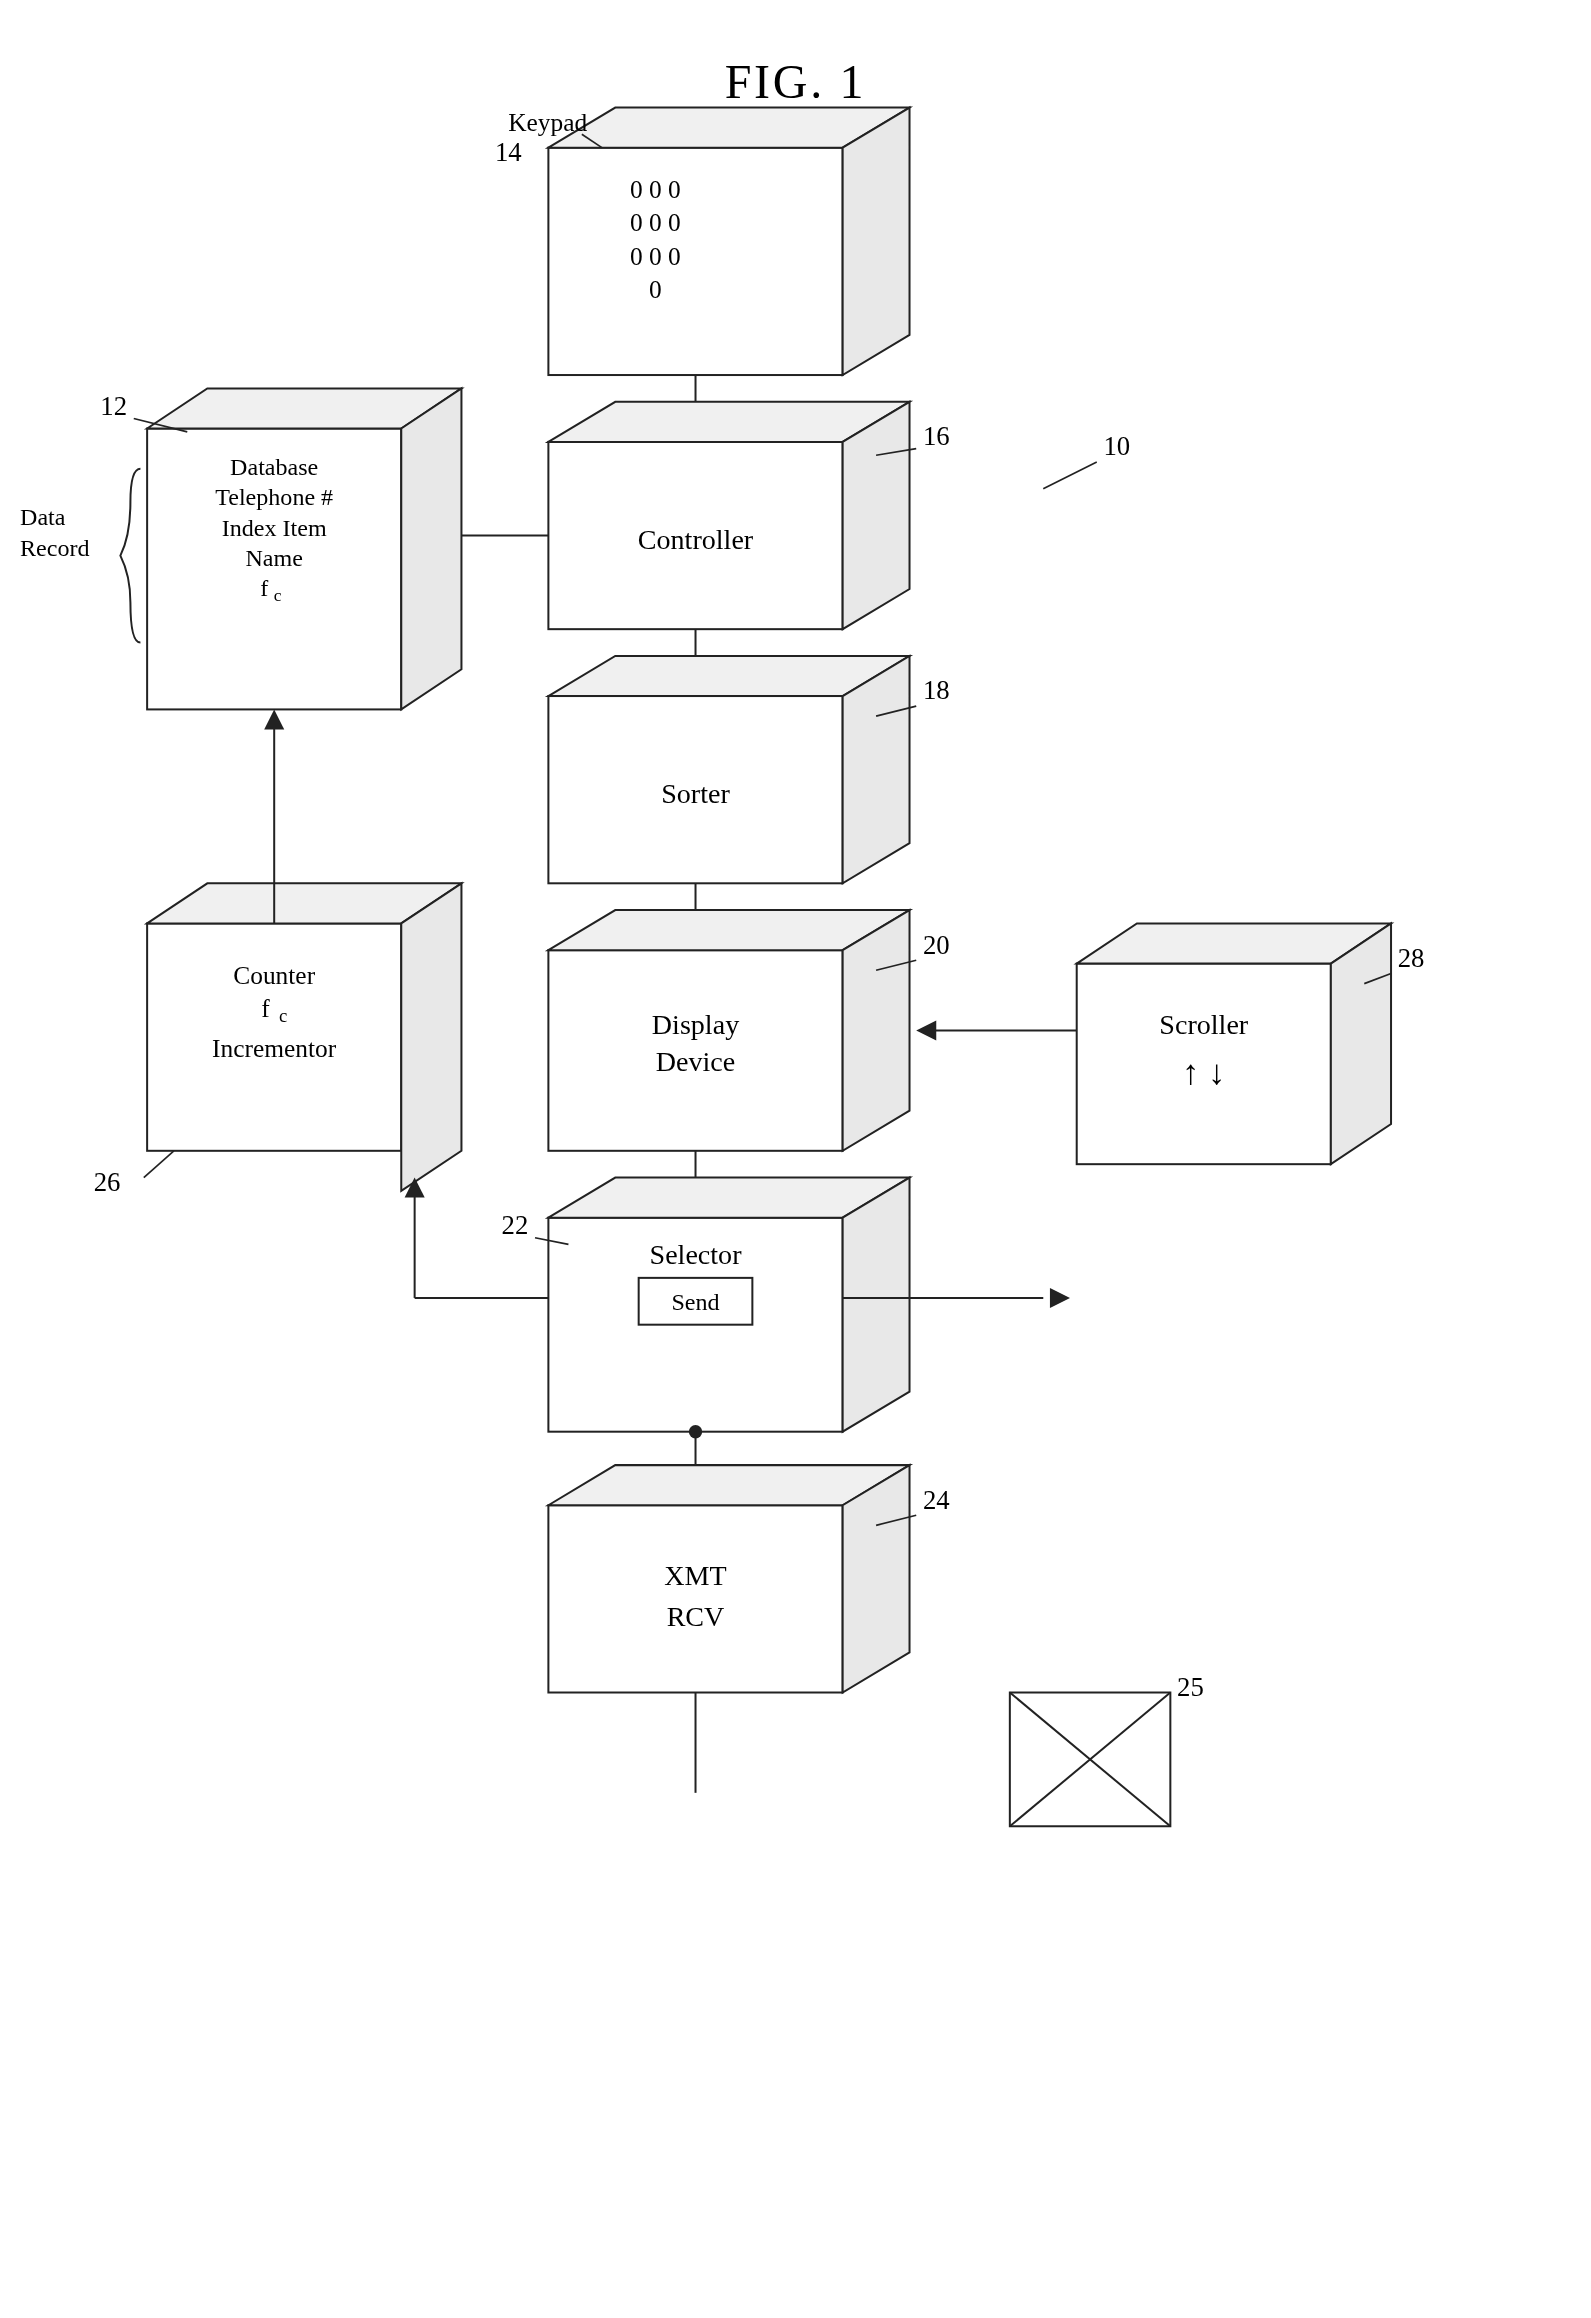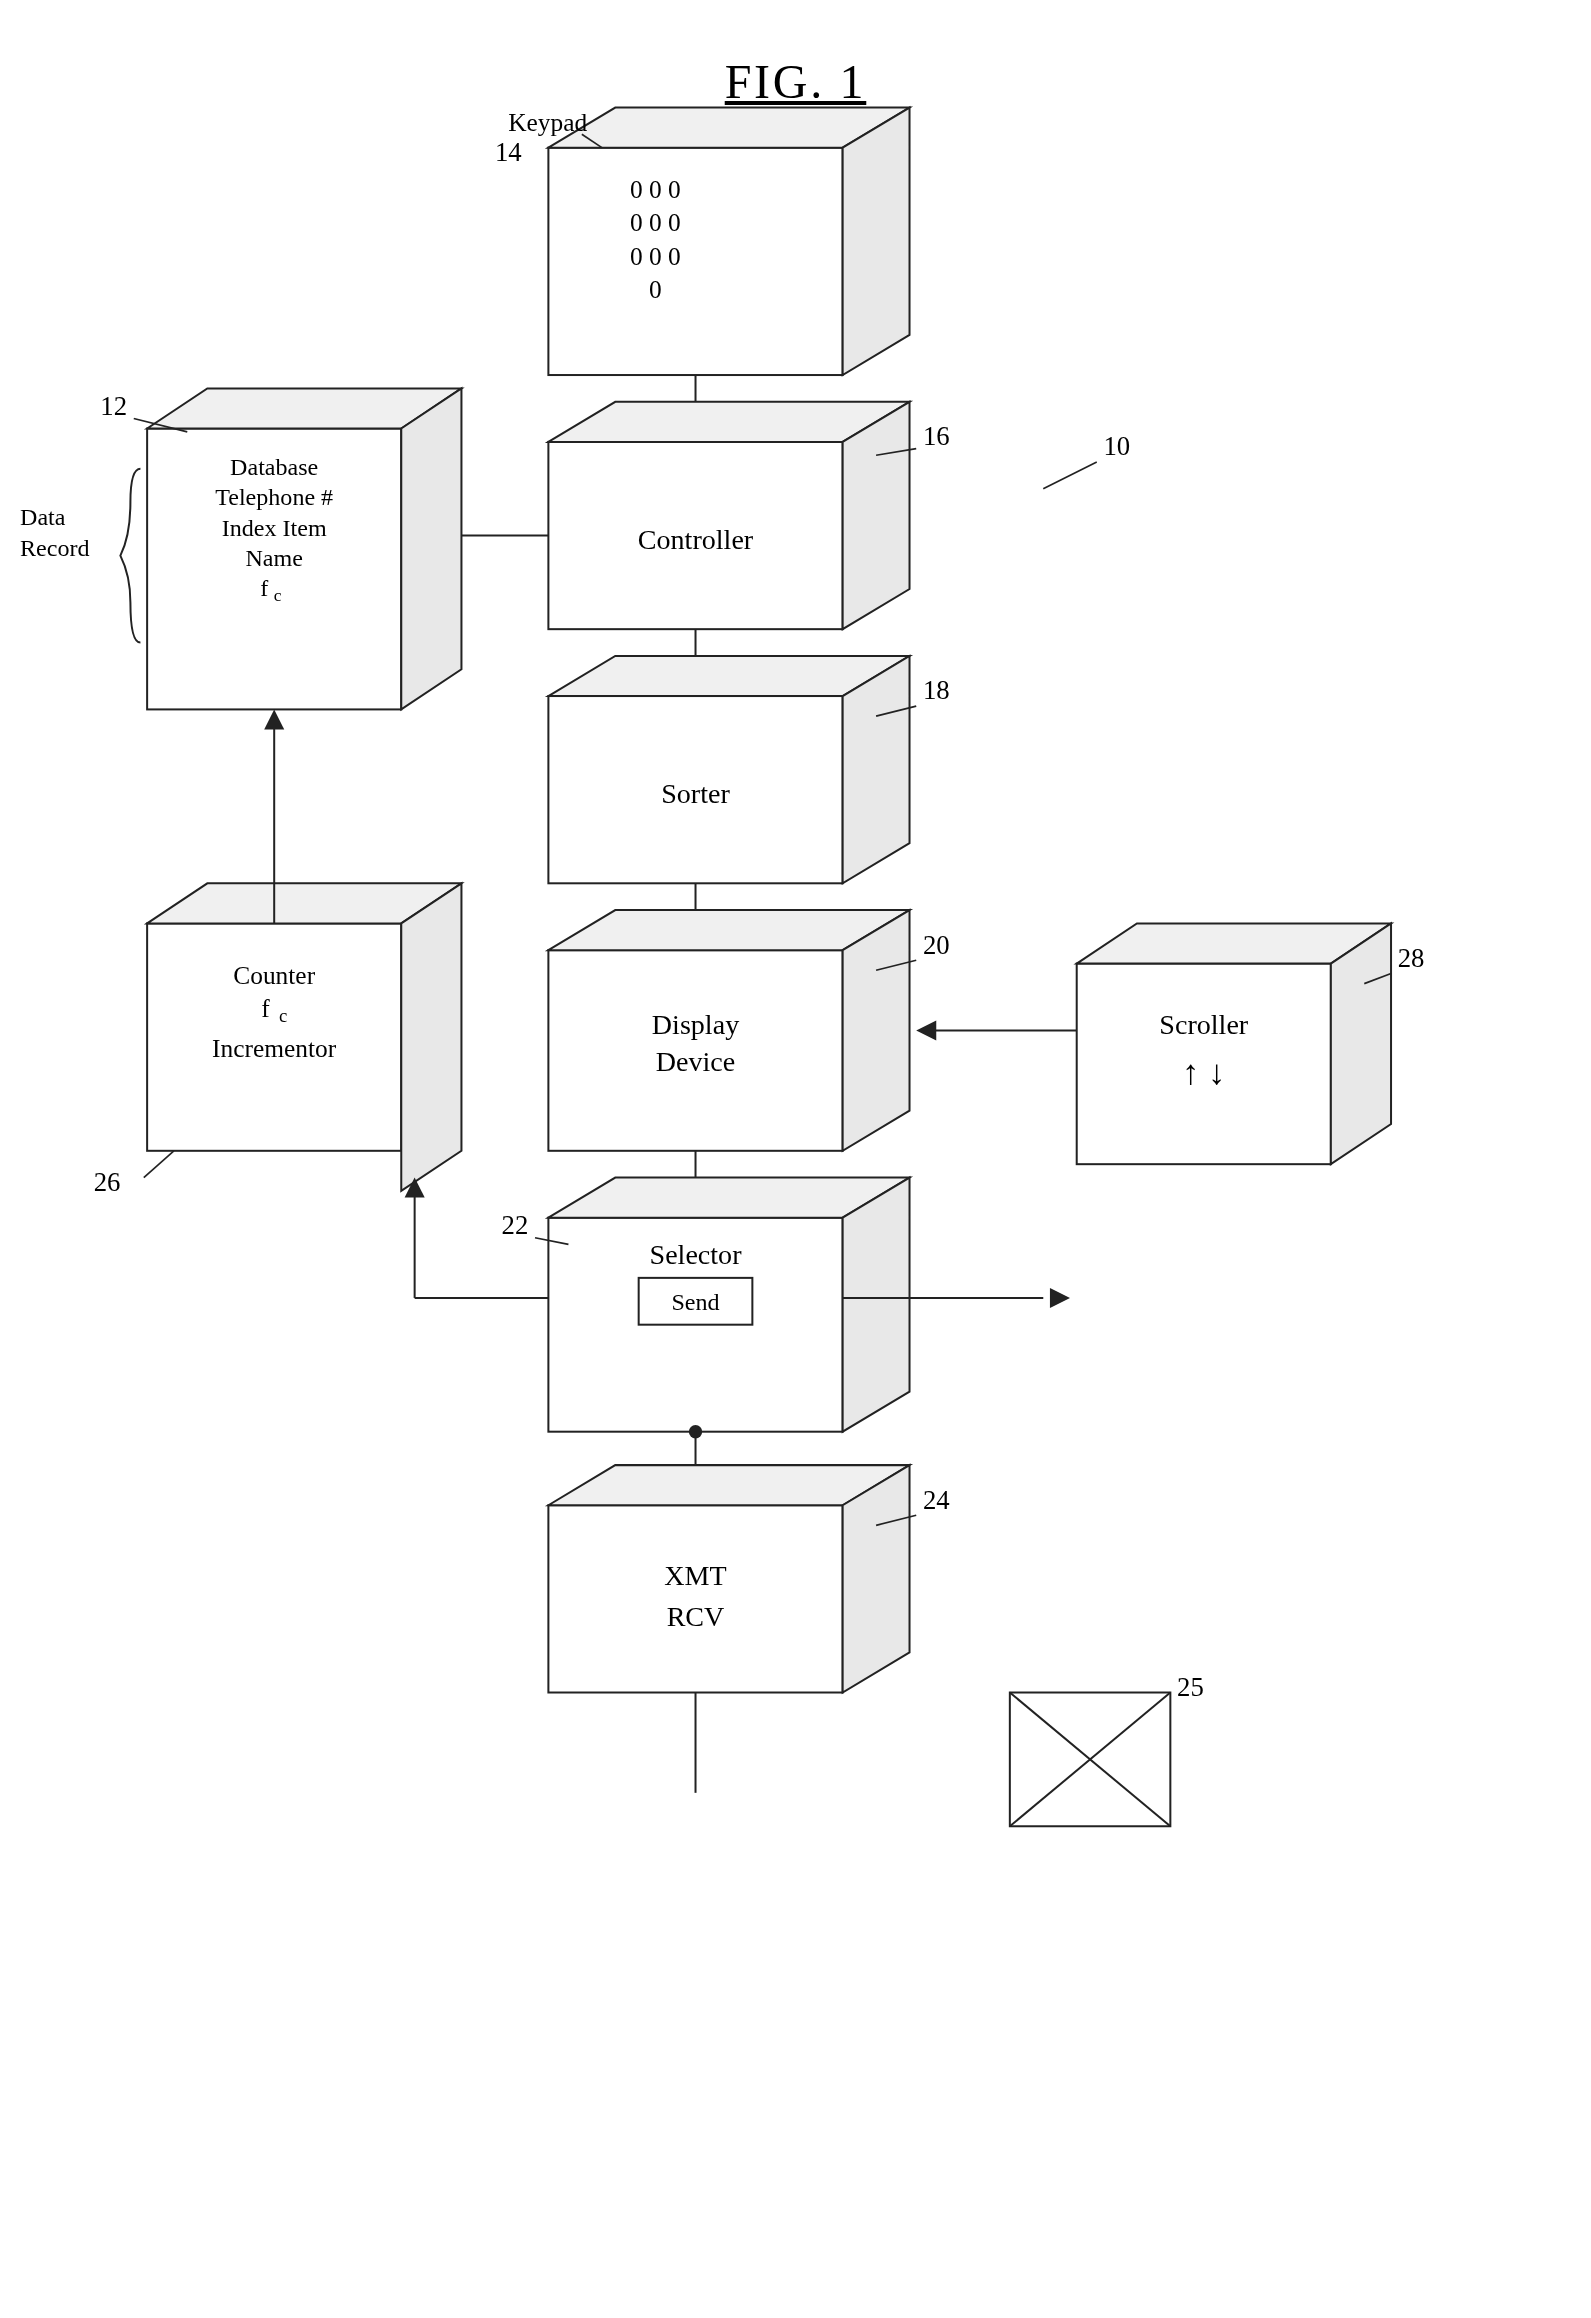--- a/index.html
+++ b/index.html
@@ -13,21 +13,20 @@
     }
 
     .page-title {
       position: absolute;
       top: 54px;
       left: 50%;
       transform: translateX(-50%);
       font-size: 48px;
       font-weight: normal;
       letter-spacing: 2.7px;
-      text-decoration: underline;
     }
 
     
     svg.diagram {
       position: absolute;
       top: 0;
       left: 0;
       width: 1591px;
       height: 2319px;
     }

